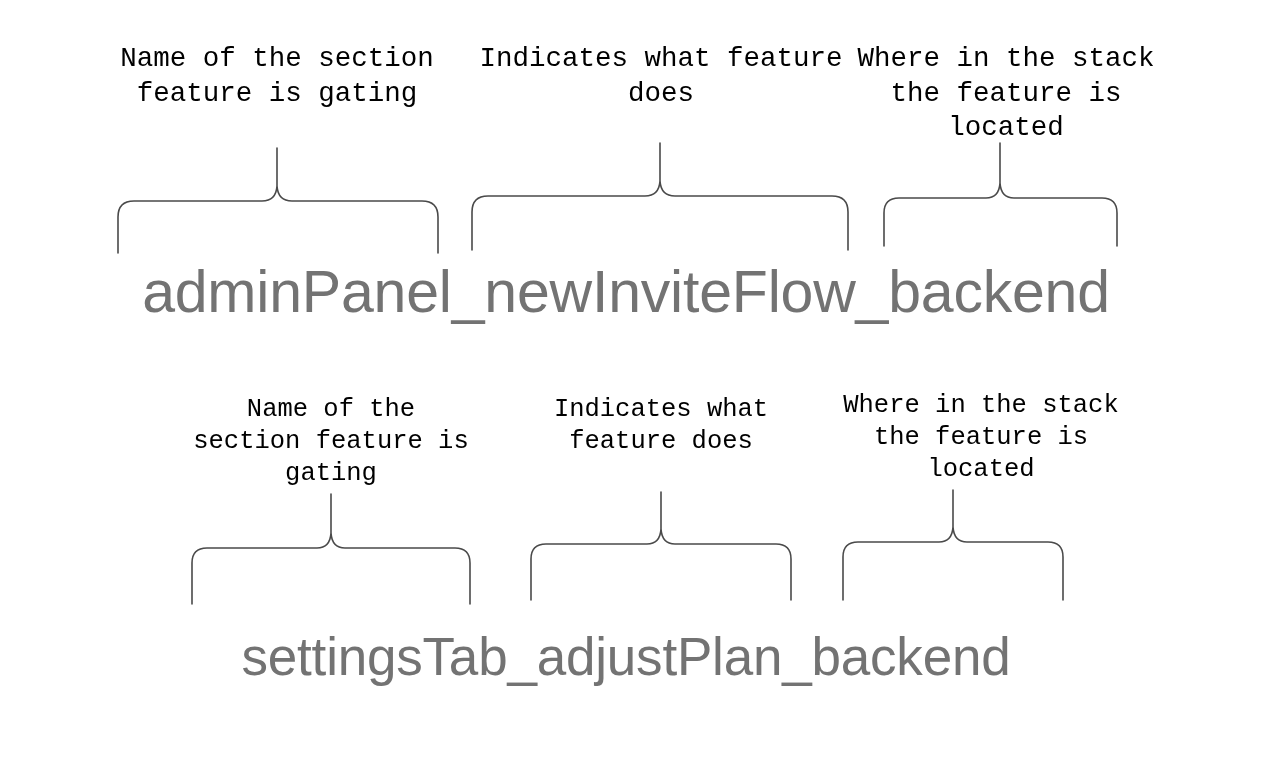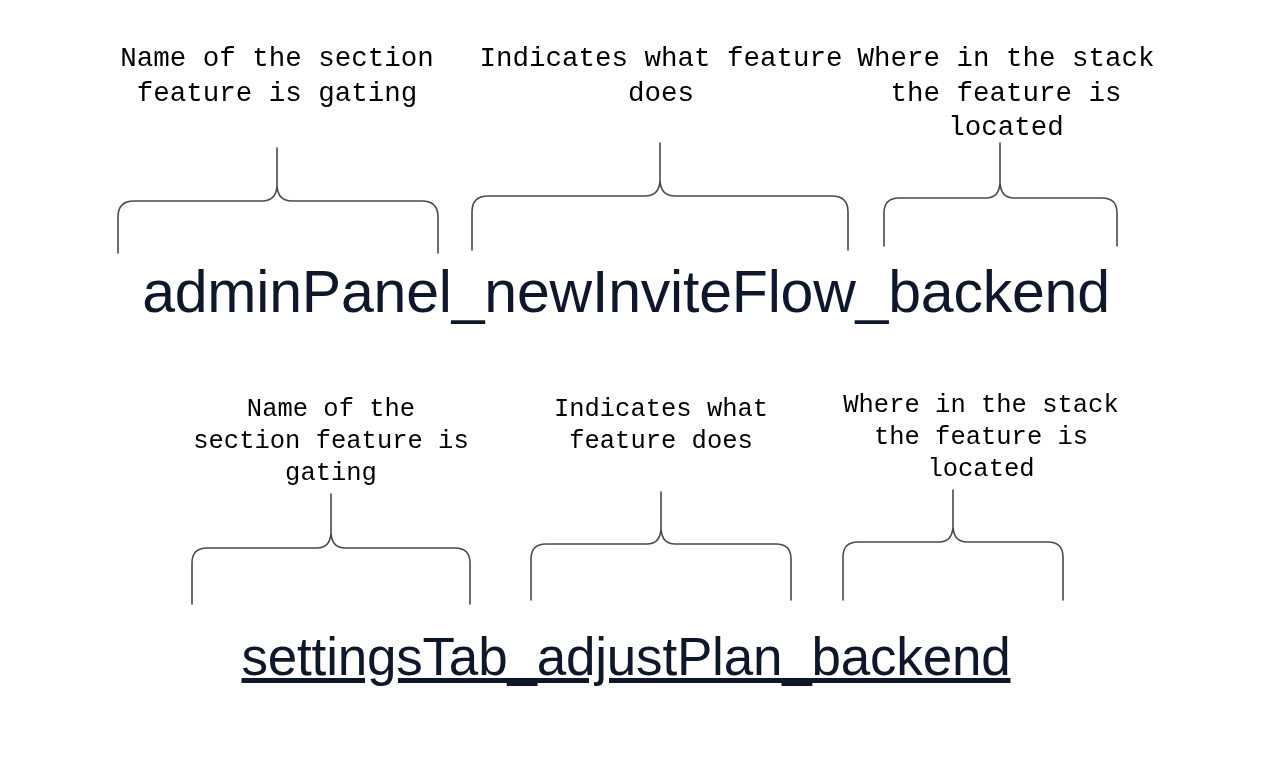--- a/index.html
+++ b/index.html
@@ -51,41 +51,41 @@
     stroke-width: 1.6;
     stroke-linecap: round;
     stroke-linejoin: round;
   }
 
   
   .flag-name {
     position: absolute;
     width: 1252px;
     text-align: center;
-    color: #0f172a;
+    color: #737373;
     font-weight: 400;
     letter-spacing: -0.2px;
     white-space: nowrap;
   }
 
   
   #row-1 { top: 0px; height: 360px; }
   #row-1 .caption { font-size: 27.5px; }
   #r1-cap-0 { left: 118px;  top: 42px;  width: 318px; }
   #r1-cap-1 { left: 474px;  top: 42px;  width: 374px; }
   #r1-cap-2 { left: 856px;  top: 42px;  width: 300px; }
   #r1-flag  { top: 258px; font-size: 59px; }
 
   
   #row-2 { top: 372px; height: 386px; }
   #row-2 .caption { font-size: 25.5px; }
   #r2-cap-0 { left: 186px;  top: 22px;  width: 290px; }
   #r2-cap-1 { left: 516px;  top: 22px;  width: 290px; }
   #r2-cap-2 { left: 826px;  top: 18px;  width: 310px; }
-  #r2-flag  { top: 254px; font-size: 53px; text-decoration: underline; }
+  #r2-flag  { top: 254px; font-size: 53px; }
 </style>
 </head>
 <body style="background: rgb(255, 255, 255);">
 
 <div class="diagram-row" id="row-1">
 
   <div class="caption" id="r1-cap-0">Name of the section feature is gating</div>
 
   <div class="caption" id="r1-cap-1">Indicates what feature does</div>
 

